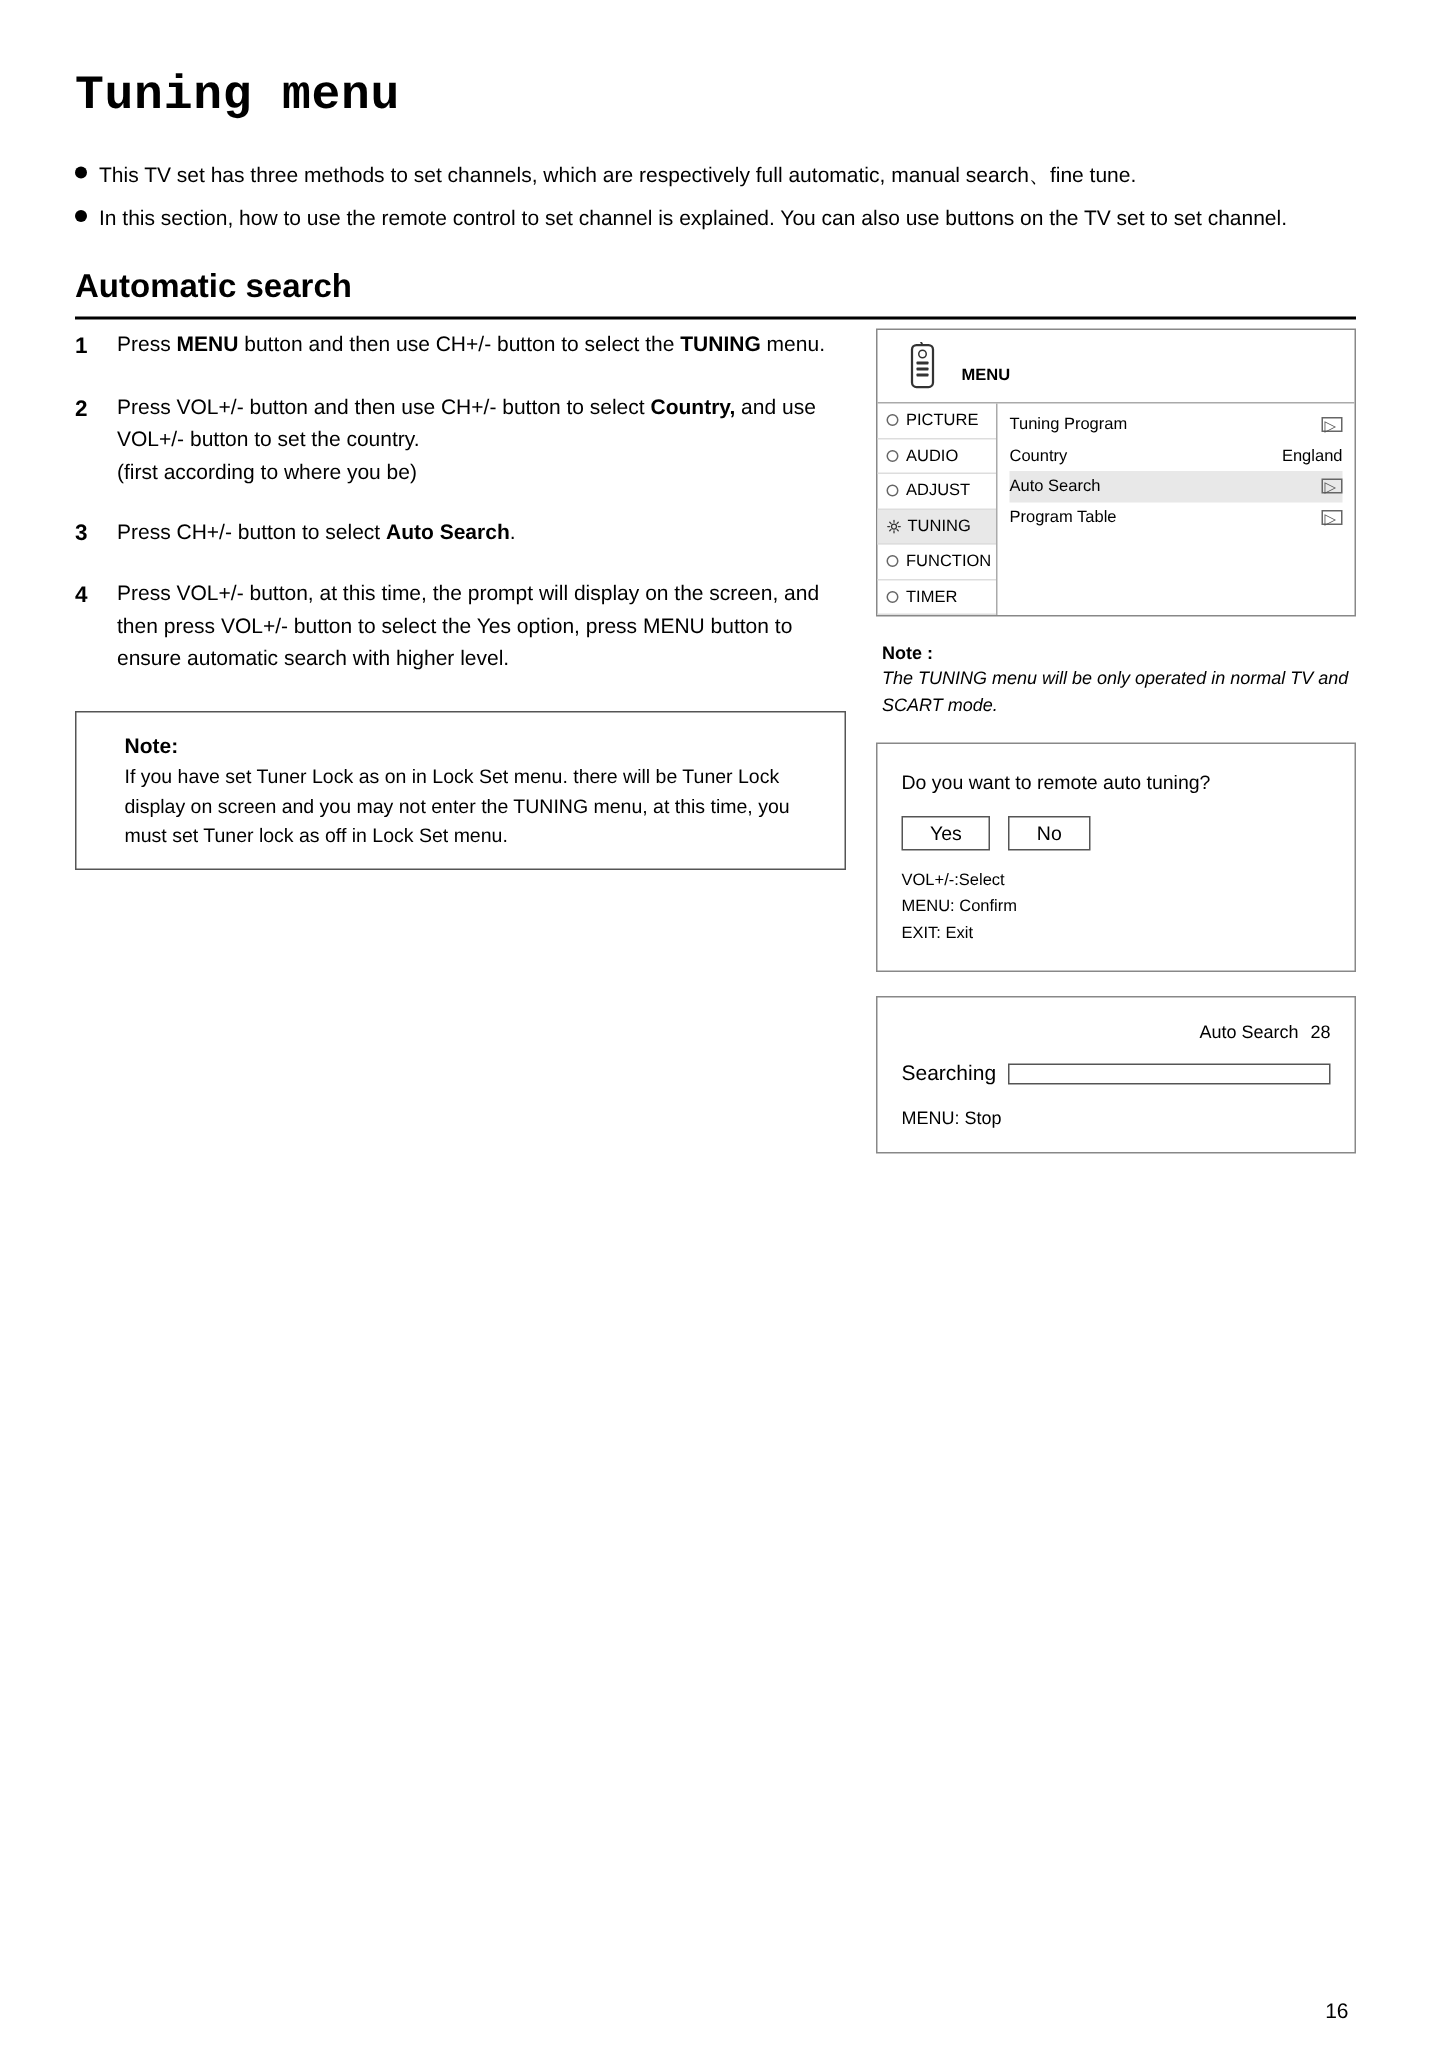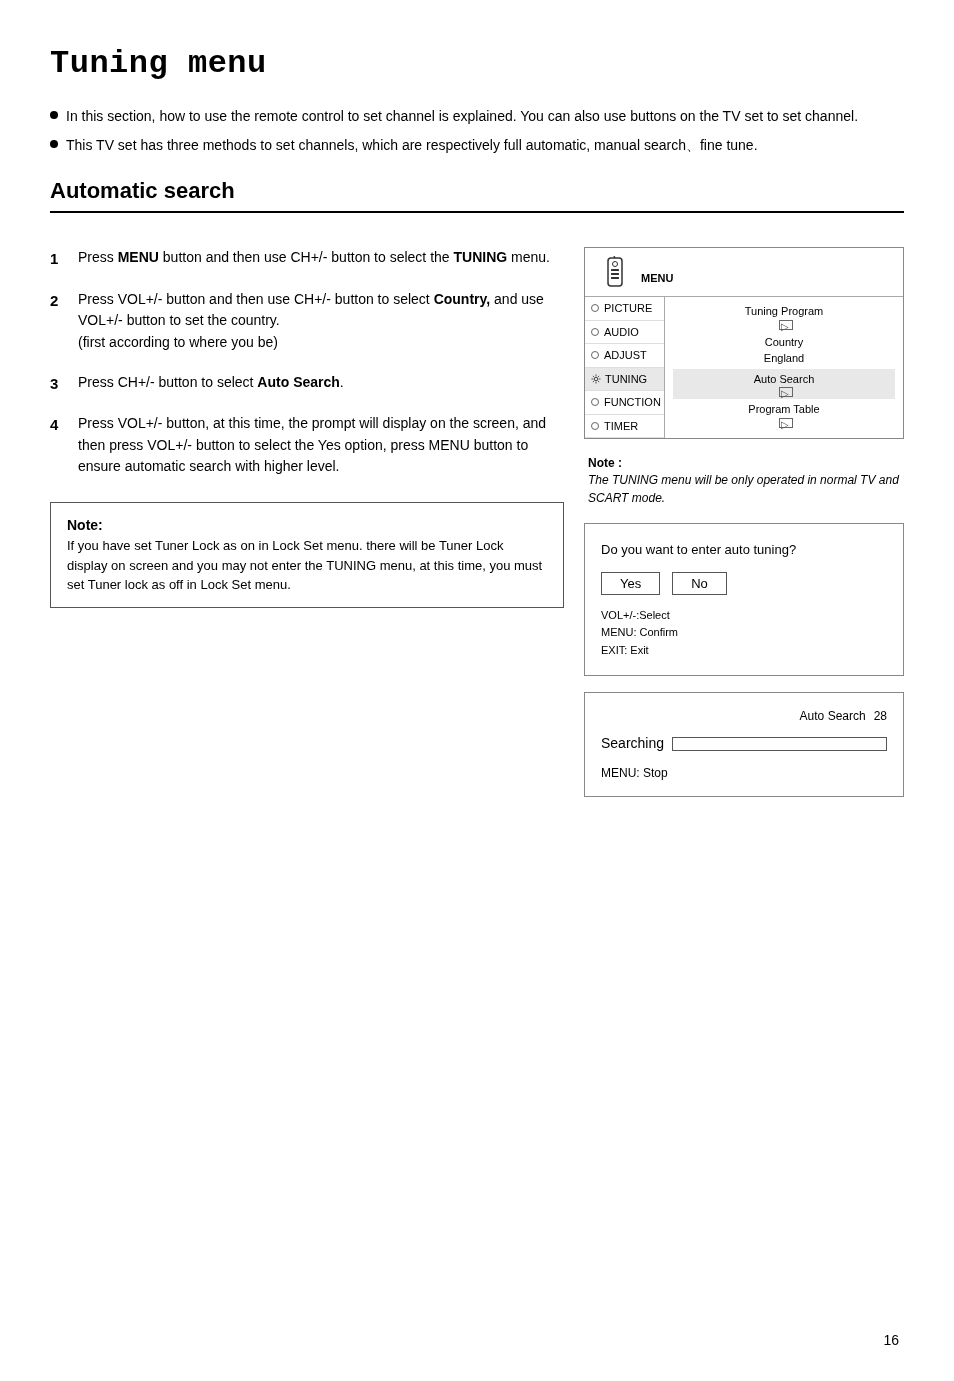--- a/index.html
+++ b/index.html
@@ -41,21 +41,21 @@
       margin-top: 5px;
       margin-right: 8px;
       flex-shrink: 0;
     }
 
     h2.section-title {
       font-size: 22px;
       font-weight: bold;
       border-bottom: 2px solid #000;
       padding-bottom: 4px;
-      margin-bottom: 34px;
+      margin-bottom: 6px;
     }
 
     .main-layout {
       display: flex;
       gap: 20px;
     }
 
     .left-col {
       flex: 1;
       min-width: 0;
@@ -90,21 +90,21 @@
 
     .step-extra {
       margin-top: 12px;
       margin-left: 28px;
       font-size: 14px;
       line-height: 1.55;
     }
 
     .note-box {
       border: 1.5px solid #555;
-      padding: 12px 16px;
+      padding: 12px 32px;
       margin-top: 24px;
       font-size: 13px;
       line-height: 1.5;
     }
 
     .note-box b {
       font-size: 14px;
     }
 
     
@@ -168,21 +168,20 @@
       flex: 1;
       padding: 4px 8px;
     }
 
     .menu-right-row {
       display: flex;
       align-items: center;
       justify-content: space-between;
       padding: 2px 0;
       font-size: 11px;
-      flex-direction: column;
     }
 
     .menu-right-row.highlighted {
       background: #e8e8e8;
     }
 
     .arrow-right {
       display: inline-block;
       width: 14px;
       height: 10px;
@@ -302,25 +301,25 @@
     }
   </style>
 </head>
 <body>
 
 <h1 class="page-title">Tuning menu</h1>
 
 <div class="bullet-section">
   <div class="bullet-item">
     <span class="bullet-dot"></span>
-    <span>In this section, how to use the remote control  to set channel is explained. You can also use buttons on the TV set to set channel.</span>
+    <span>This TV set has three methods to set channels, which are respectively full automatic, manual search、fine tune.</span>
   </div>
   <div class="bullet-item">
     <span class="bullet-dot"></span>
-    <span>This TV set has three methods to set channels, which are respectively full automatic, manual search、fine tune.</span>
+    <span>In this section, how to use the remote control  to set channel is explained. You can also use buttons on the TV set to set channel.</span>
   </div>
 </div>
 
 <h2 class="section-title">Automatic search</h2>
 
 <div class="main-layout">
 
   <div class="left-col">
 
     <div class="step">
@@ -432,21 +431,21 @@
         </div>
       </div>
     </div>
 
     <div class="note-italic">
       <b>Note :</b><br>
       <span>The TUNING menu will be only operated  in normal TV and SCART mode.</span>
     </div>
 
     <div class="dialog-box">
-      <div class="dialog-question">Do you want to enter auto tuning?</div>
+      <div class="dialog-question">Do you want to remote auto tuning?</div>
       <div class="dialog-buttons">
         <button class="dialog-btn">Yes</button>
         <button class="dialog-btn">No</button>
       </div>
       <div class="dialog-hints">
         <div>VOL+/-:Select</div>
         <div>MENU: Confirm</div>
         <div>EXIT: Exit</div>
       </div>
     </div>

